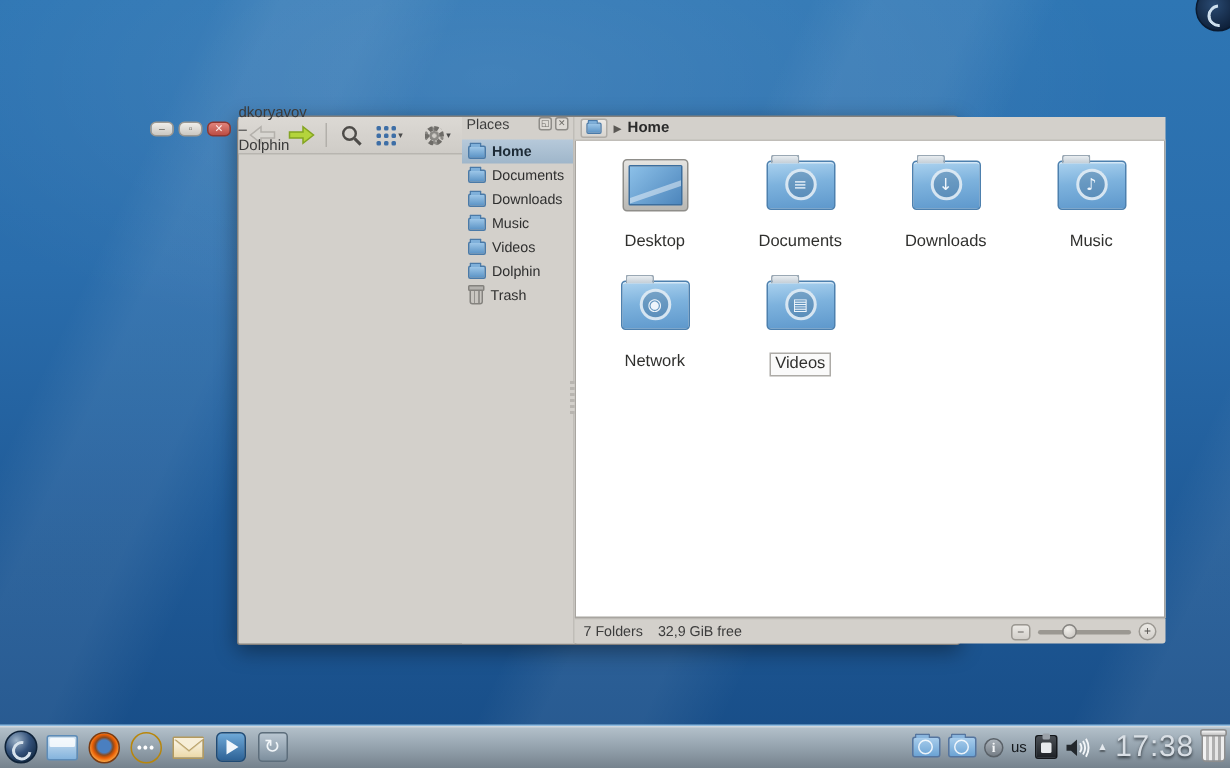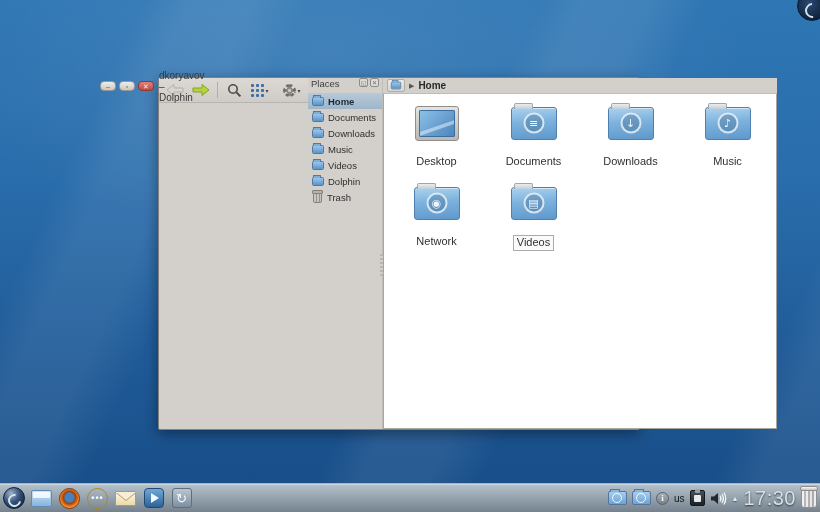--- a/index.html
+++ b/index.html
@@ -343,20 +343,31 @@
               <div class="bigicon">
                   <div class="folder">
                 <span class="emblem">▤</span>
                   </div>
                 </div>
               <div class="flabel focused">Videos</div>
             </div>
           </div>
         </div>
 
+        <div class="statusbar">
+          <span>7 Folders</span>
+          <span>32,9 GiB free</span>
+          <div class="zoomctl">
+            <div class="zbtn">−</div>
+            <div class="ztrack">
+              <div class="zhandle"></div>
+            </div>
+            <div class="zbtn round">+</div>
+          </div>
+        </div>
       </div>
     </div>
   </div>
 
   <div class="panel">
     <div class="launchers">
       <div class="licon">
           <div class="orb"></div>
         </div>
       <div class="licon">
@@ -389,17 +400,17 @@
       <div class="klipper"></div>
       <div class="vol">
         <svg width="17" height="15" viewBox="0 0 17 15">
           <polygon points="1,5.5 4,5.5 8,2 8,13 4,9.5 1,9.5" fill="#23282d"></polygon>
           <path d="M10 4.5 Q12 7.5 10 10.5" fill="none" stroke="#f2f5f8" stroke-width="1.3"></path>
           <path d="M12 3 Q14.8 7.5 12 12" fill="none" stroke="#f2f5f8" stroke-width="1.3"></path>
           <path d="M14 1.5 Q17.4 7.5 14 13.5" fill="none" stroke="#f2f5f8" stroke-width="1.3"></path>
         </svg>
       </div>
       <div class="expander">▲</div>
-      <div class="clock">17:30</div>
+      <div class="clock">17:38</div>
       <div class="pantrash"></div>
     </div>
   </div>
 </div>
 
 </body></html>

